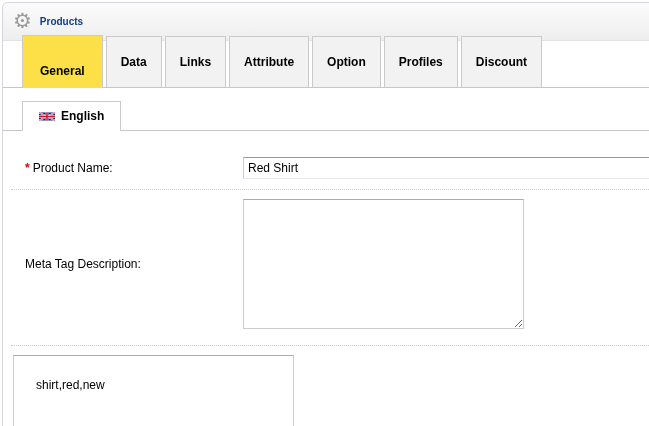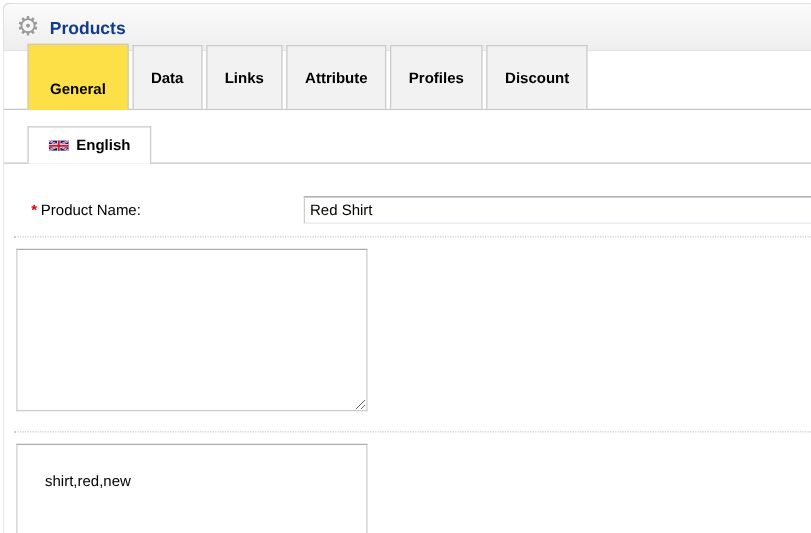--- a/index.html
+++ b/index.html
@@ -32,21 +32,21 @@
   }
   .gear {
     font-family: "DejaVu Sans", sans-serif;
     font-size: 21px;
     color: #9b9b9b;
     line-height: 1;
     text-shadow: 0 1px 0 #fff;
   }
   .title {
     margin: 0 5px 0 8px;
-    font-size: 14px;
+    font-size: 10px;
     font-weight: bold;
     color: #123c8a;
   }
   .content {
     background: #fff;
     padding: 8px 0 10px 0;
   }
   
   .htabs {
     display: flex;
@@ -155,20 +155,21 @@
     <h1 class="title">Products</h1>
   </div>
 
   <div class="content">
 
     <div class="htabs">
       <div class="htab active">General</div>
       <div class="htab">Data</div>
       <div class="htab">Links</div>
       <div class="htab">Attribute</div>
+      <div class="htab">Option</div>
       <div class="htab">Profiles</div>
       <div class="htab">Discount</div>
     </div>
 
     <div class="vtabs">
       <div class="vtab">
         <svg class="flag" width="16" height="11" viewBox="0 0 60 30" aria-hidden="true">
           <rect width="60" height="30" fill="#00247d"></rect>
           <path d="M0,0 L60,30 M60,0 L0,30" stroke="#ffffff" stroke-width="6"></path>
           <path d="M0,0 L60,30 M60,0 L0,30" stroke="#cf142b" stroke-width="2.5"></path>
@@ -184,20 +185,23 @@
       <div class="form-row row-name">
         <div class="label-cell">
           <span class="required-mark">*</span><span>Product Name:</span>
         </div>
         <input class="text" type="text" value="Red Shirt" style="">
       </div>
 
       <div class="sep"></div>
 
       <div class="form-row row-desc">
+        <div class="label-cell">
+          <span>Meta Tag Description:</span>
+        </div>
         <textarea class="text" style=""></textarea>
       </div>
 
       <div class="sep"></div>
 
       <div class="form-row row-keys">
         <textarea class="text" style="">shirt,red,new</textarea>
       </div>
 
     </div>

